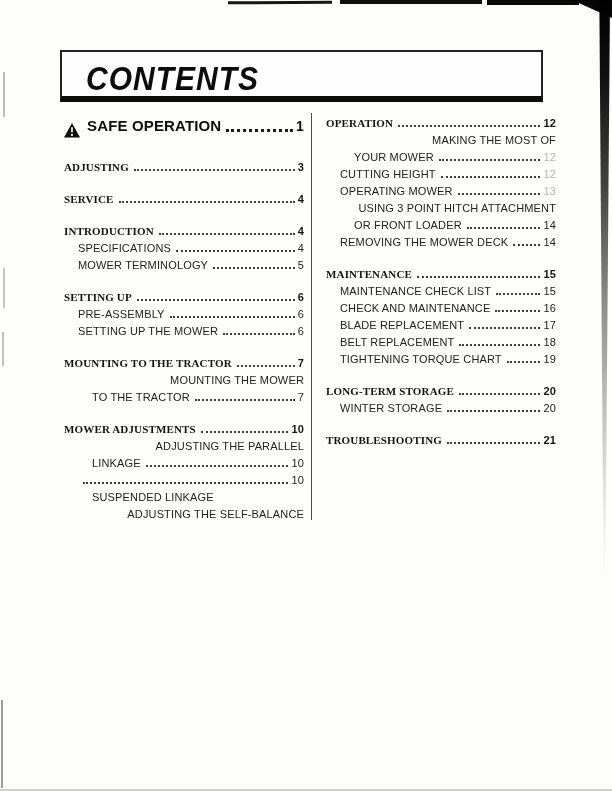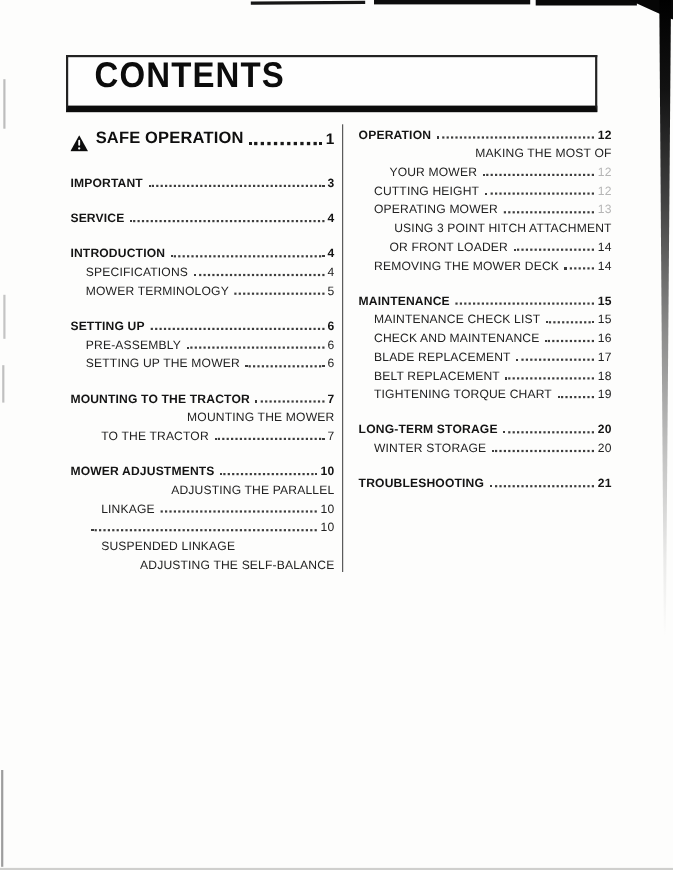--- a/index.html
+++ b/index.html
@@ -12,36 +12,36 @@
   }
   html,body{margin:0;padding:0;background:#ffffff;}
   .page{
     position:relative;width:612px;height:791px;background:var(--paper);
     overflow:hidden;font-family:"Liberation Sans",sans-serif;color:var(--ink);
   }
   
   .title-box{
     position:absolute;left:60px;top:50px;width:479px;height:44px;
     border:2px solid #222;border-bottom:6px solid var(--ink-heavy);
-    background:#fefefe;display:flex;align-items:flex-start;
+    background:#fefefe;display:flex;align-items:flex-end;font-style:italic;
   }
   .title-text{
     font-size:30px;font-weight:bold;letter-spacing:1px;margin-left:24px;
     color:var(--ink-heavy);transform:scaleY(1.08);
   }
   
   .col{position:absolute;top:115px;display:flex;flex-direction:column;}
   .col-left{left:64px;width:240px;}
   .col-right{left:326px;width:230px;}
   .divider{position:absolute;left:311px;top:113px;width:1px;height:407px;background:var(--divider);}
   
   .row{display:flex;align-items:baseline;line-height:17px;font-size:11px;color:#222;letter-spacing:.15px;}
   .row.gap{margin-top:15px;}
   .row .lbl{white-space:nowrap;}
-  .row.lvl-h .lbl{font-weight:bold;color:#141414;}
+  .row.lvl-h .lbl{font-weight:bold;color:#141414;font-family:Liberation Serif, serif;}
   .row.lvl-h .pg{font-weight:bold;color:#141414;}
   .row.lvl-s1{padding-left:14px;justify-content:flex-end;}
   .row.lvl-s2{padding-left:28px;}
   .row.lvl-safe{font-size:15px;line-height:22px;margin-bottom:7px;align-items:flex-end;font-weight:bold;color:#0e0e0e;}
   .row.lvl-safe .pg{font-size:14px;font-weight:bold;}
   .dots{flex:1;border-bottom:2px dotted var(--dots);margin:0 3px 3px 5px;min-width:8px;}
   .row.lvl-safe .dots{border-bottom:3px dotted #1a1a1a;margin-bottom:5px;}
   .pg{text-align:right;white-space:nowrap;}
   .pg.faint{color:var(--faint);}
   .warn-icon{display:inline-flex;margin-right:7px;position:relative;top:1px;}
@@ -93,21 +93,21 @@
             <path d="M8 0 L16 14.4 H0 Z" fill="#0d0d0d"></path>
             <rect x="7.15" y="4.1" width="1.7" height="5.4" rx="0.8" fill="#fff"></rect>
             <circle cx="8" cy="11.9" r="1.05" fill="#fff"></circle>
           </svg>
         </span>
         <span class="lbl">SAFE OPERATION</span>
         <span class="dots"></span>
         <span class="pg">1</span>
       </div>
       <div class="row lvl-h gap">
-        <span class="lbl">IMPORTANT</span>
+        <span class="lbl">ADJUSTING</span>
         <span class="dots"></span>
         <span class="pg">3</span>
       </div>
       <div class="row lvl-h gap">
         <span class="lbl">SERVICE</span>
         <span class="dots"></span>
         <span class="pg">4</span>
       </div>
       <div class="row lvl-h gap">
         <span class="lbl">INTRODUCTION</span>

